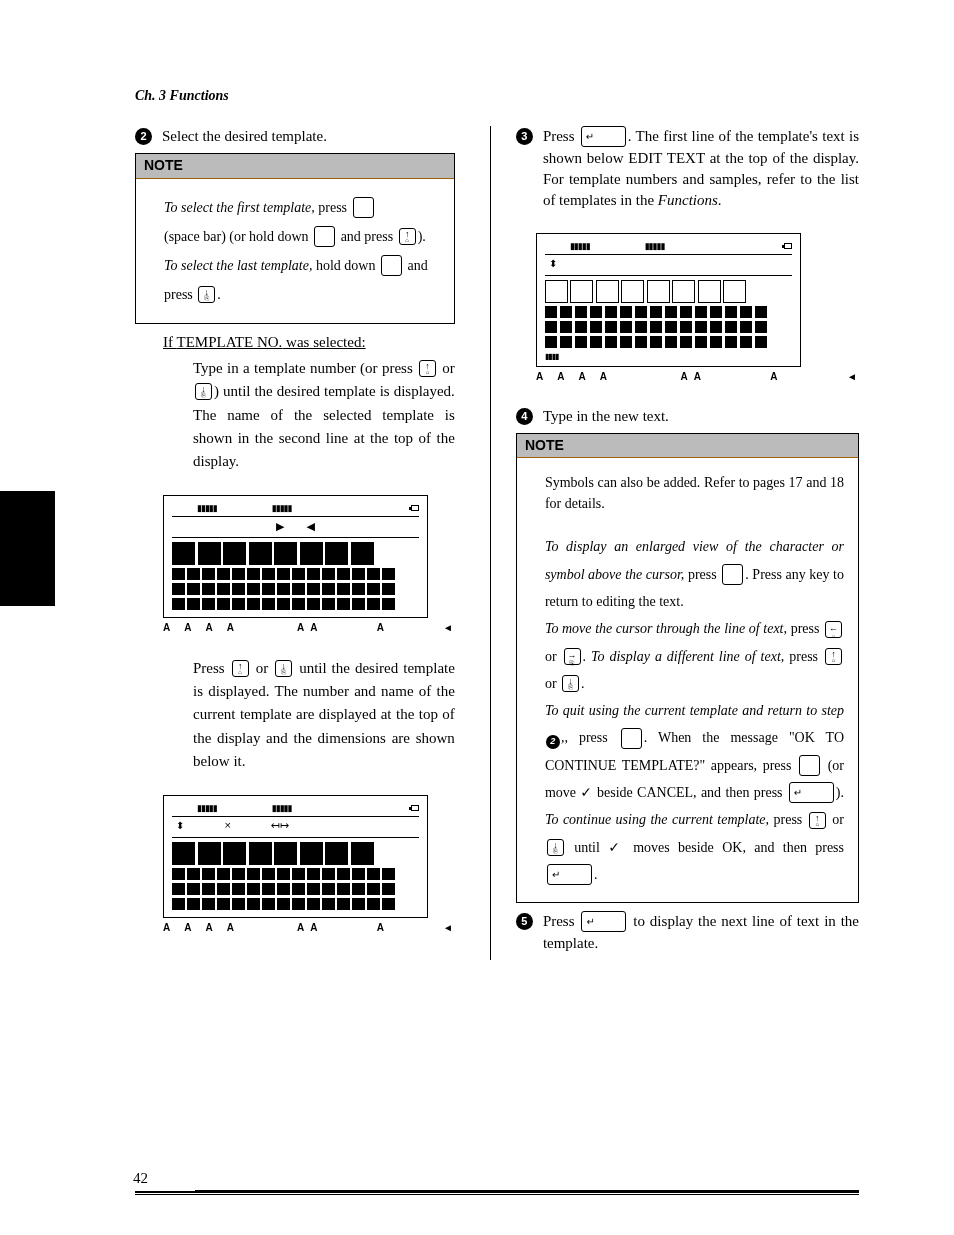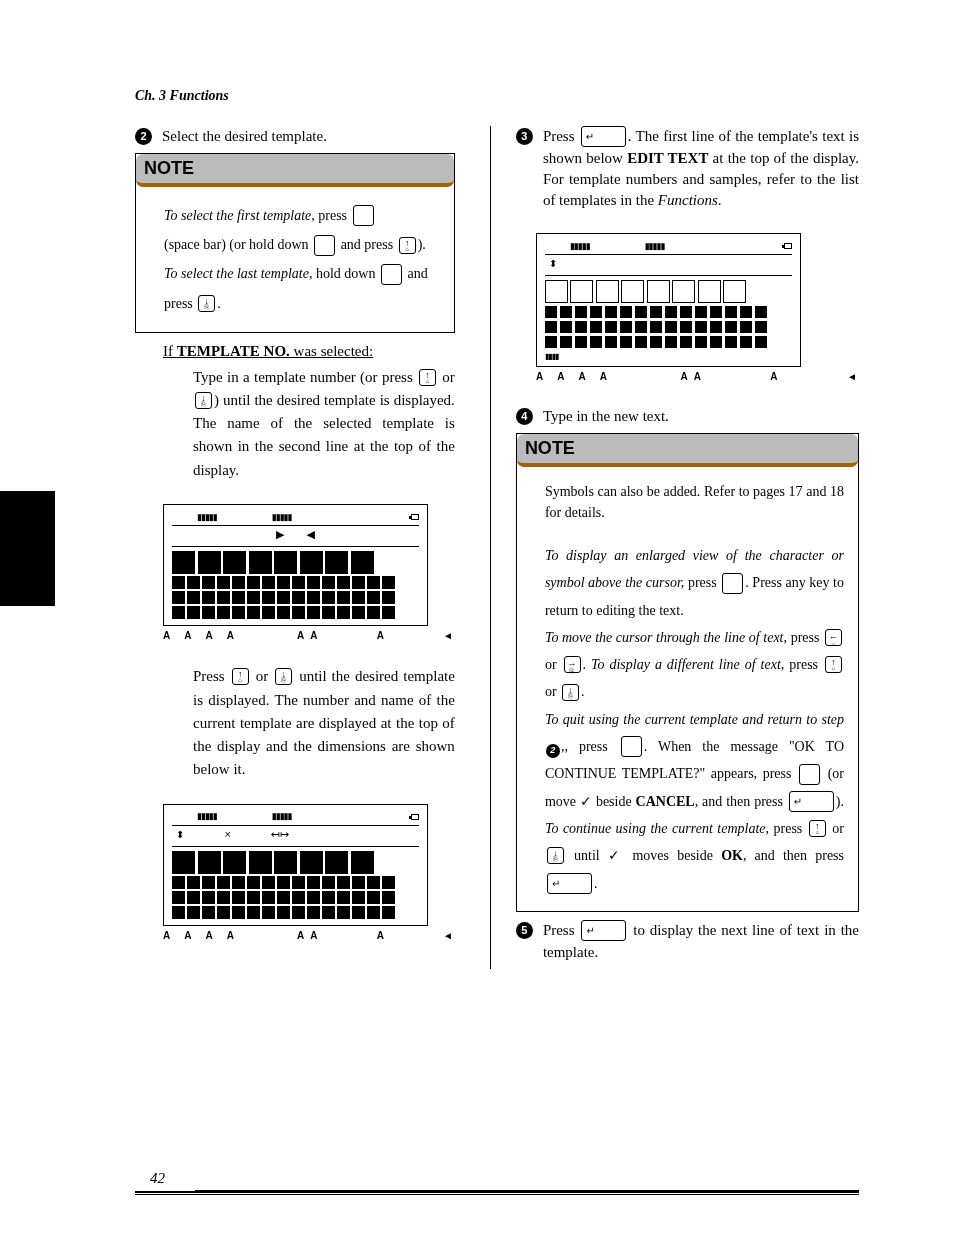--- a/index.html
+++ b/index.html
@@ -68,24 +68,23 @@
   .step-body { flex: 1; text-align: justify; }
   .note-box {
     border: 1px solid #000;
     margin: 6px 0 8px 0;
     font-size: 14px;
   }
   .note-header {
     background: #bbb;
     font-weight: bold;
     padding: 2px 8px;
-    border-bottom: 4px solid #a16207;
+    border-bottom: 1px solid #a16207;
     font-family: Arial, sans-serif;
-    font-size: 18px;
-    border-radius: 7px;
+    font-size: 14px;
   }
   .note-body {
     padding: 14px 14px 14px 28px;
     text-align: justify;
     line-height: 2.08;
   }
   .note-body.compact { line-height: 1.95; }
   .ital { font-style: italic; }
   .keycap {
     display: inline-block;
@@ -101,21 +100,21 @@
     font-family: Arial, sans-serif;
     position: relative; top:-1px;
     background:#fff;
   }
   .keycap.wide { min-width: 45px; text-align:left; padding-left:4px;}
   .keycap.sm { min-width: 17px; height:17px; line-height:15px; font-size:9px;}
   .keycap .arr-up::before { content:"↑"; font-size:9px; display:block; line-height:6px; margin-top:1px;}
   .keycap .arr-down::before { content:"↓"; font-size:9px; display:block; line-height:6px; margin-top:1px;}
   .keycap .sublbl { font-size:6px; display:block; line-height:6px; text-align:center;}
   .keycap.stack { line-height: normal; padding:1px 2px 0 2px;}
-  .b { font-weight: bold; margin-top: 36px; }
+  .b { font-weight: normal; margin-top: 36px; }
   .sub-section {
     margin: 8px 0 6px 28px;
   }
   .sub-section .head { text-decoration: underline; margin-bottom:4px; }
   .sub-body { margin-left: 30px; text-align: justify; line-height:1.55; }
   .lcd-wrap {
     margin: 22px 0 22px 28px;
   }
   .lcd {
     width: 265px;
@@ -164,22 +163,21 @@
   }
   .footer::before{
     content:"";
     position:absolute;
     top:-3px; left:60px; right:0;
     height:1px; background:#000;
   }
   .pagenum {
     position:absolute;
     bottom: 48px;
-    left: 150px;
-    font-style: italic;
+    left: 133px;
     font-size: 15px;
     background:#fff;
     padding-right:8px;
     z-index:2;
   }
   .justify { text-align: justify; }
 </style>
 </head>
 <body>
 

